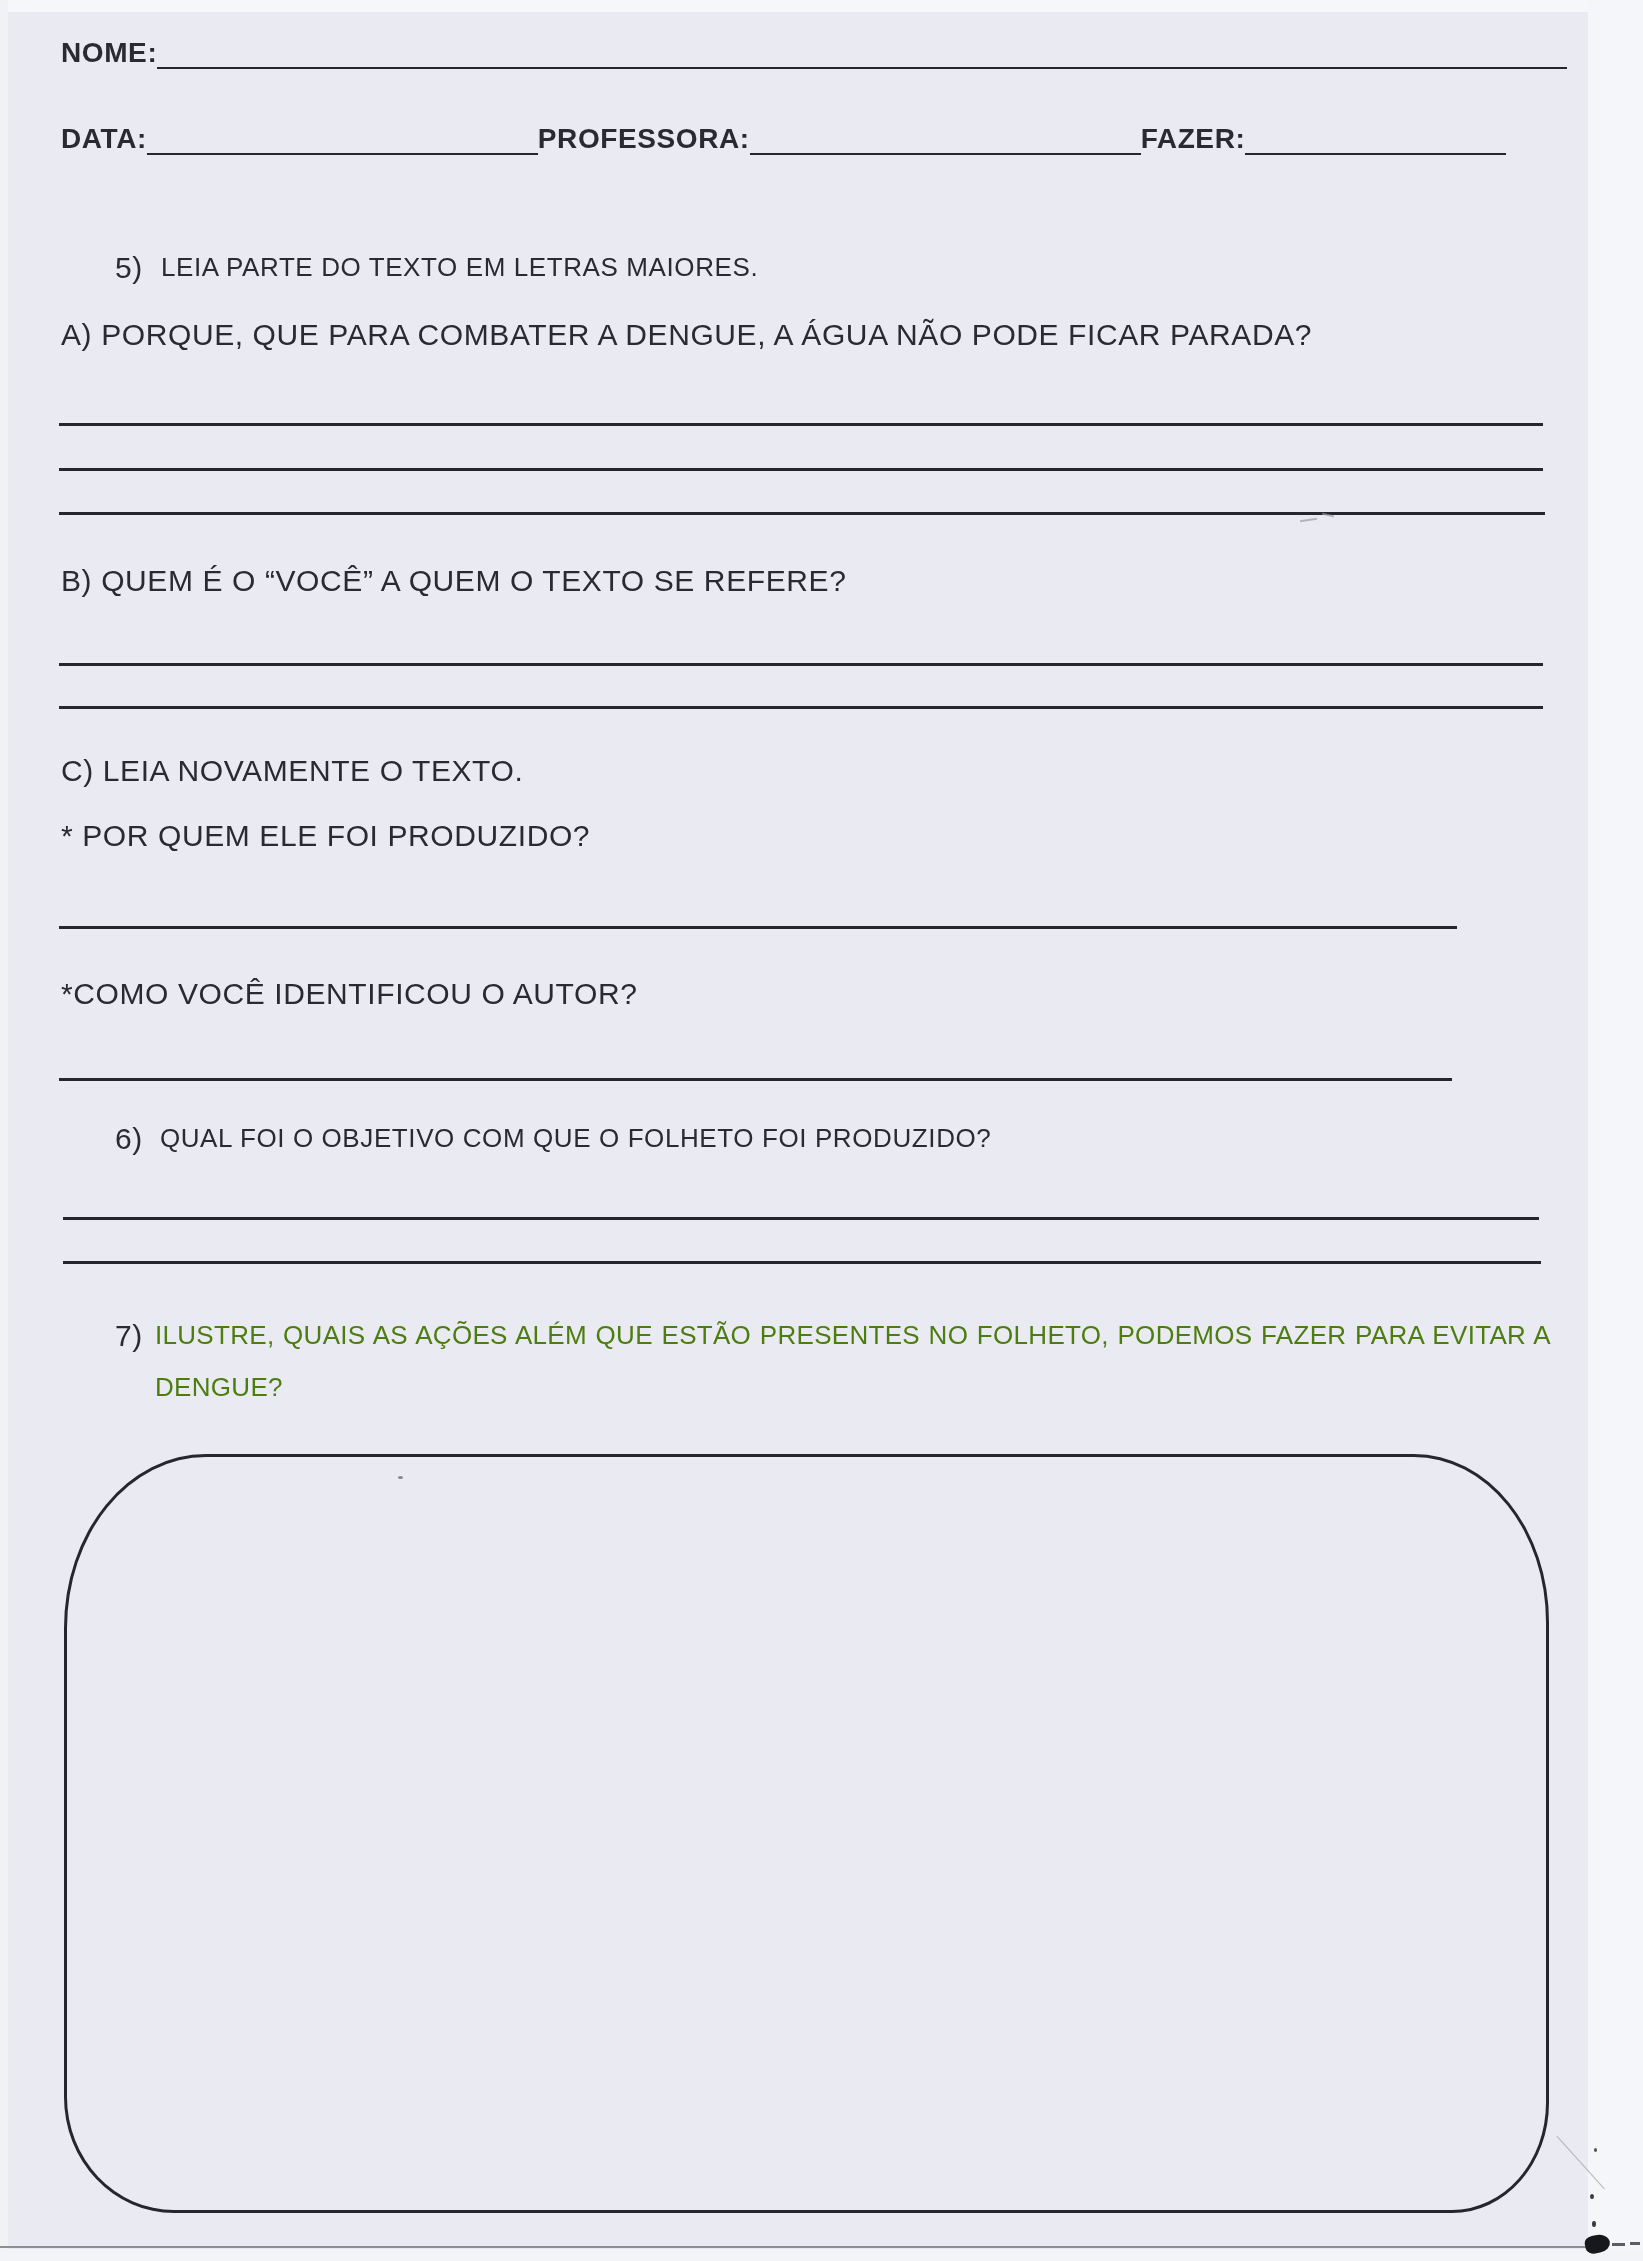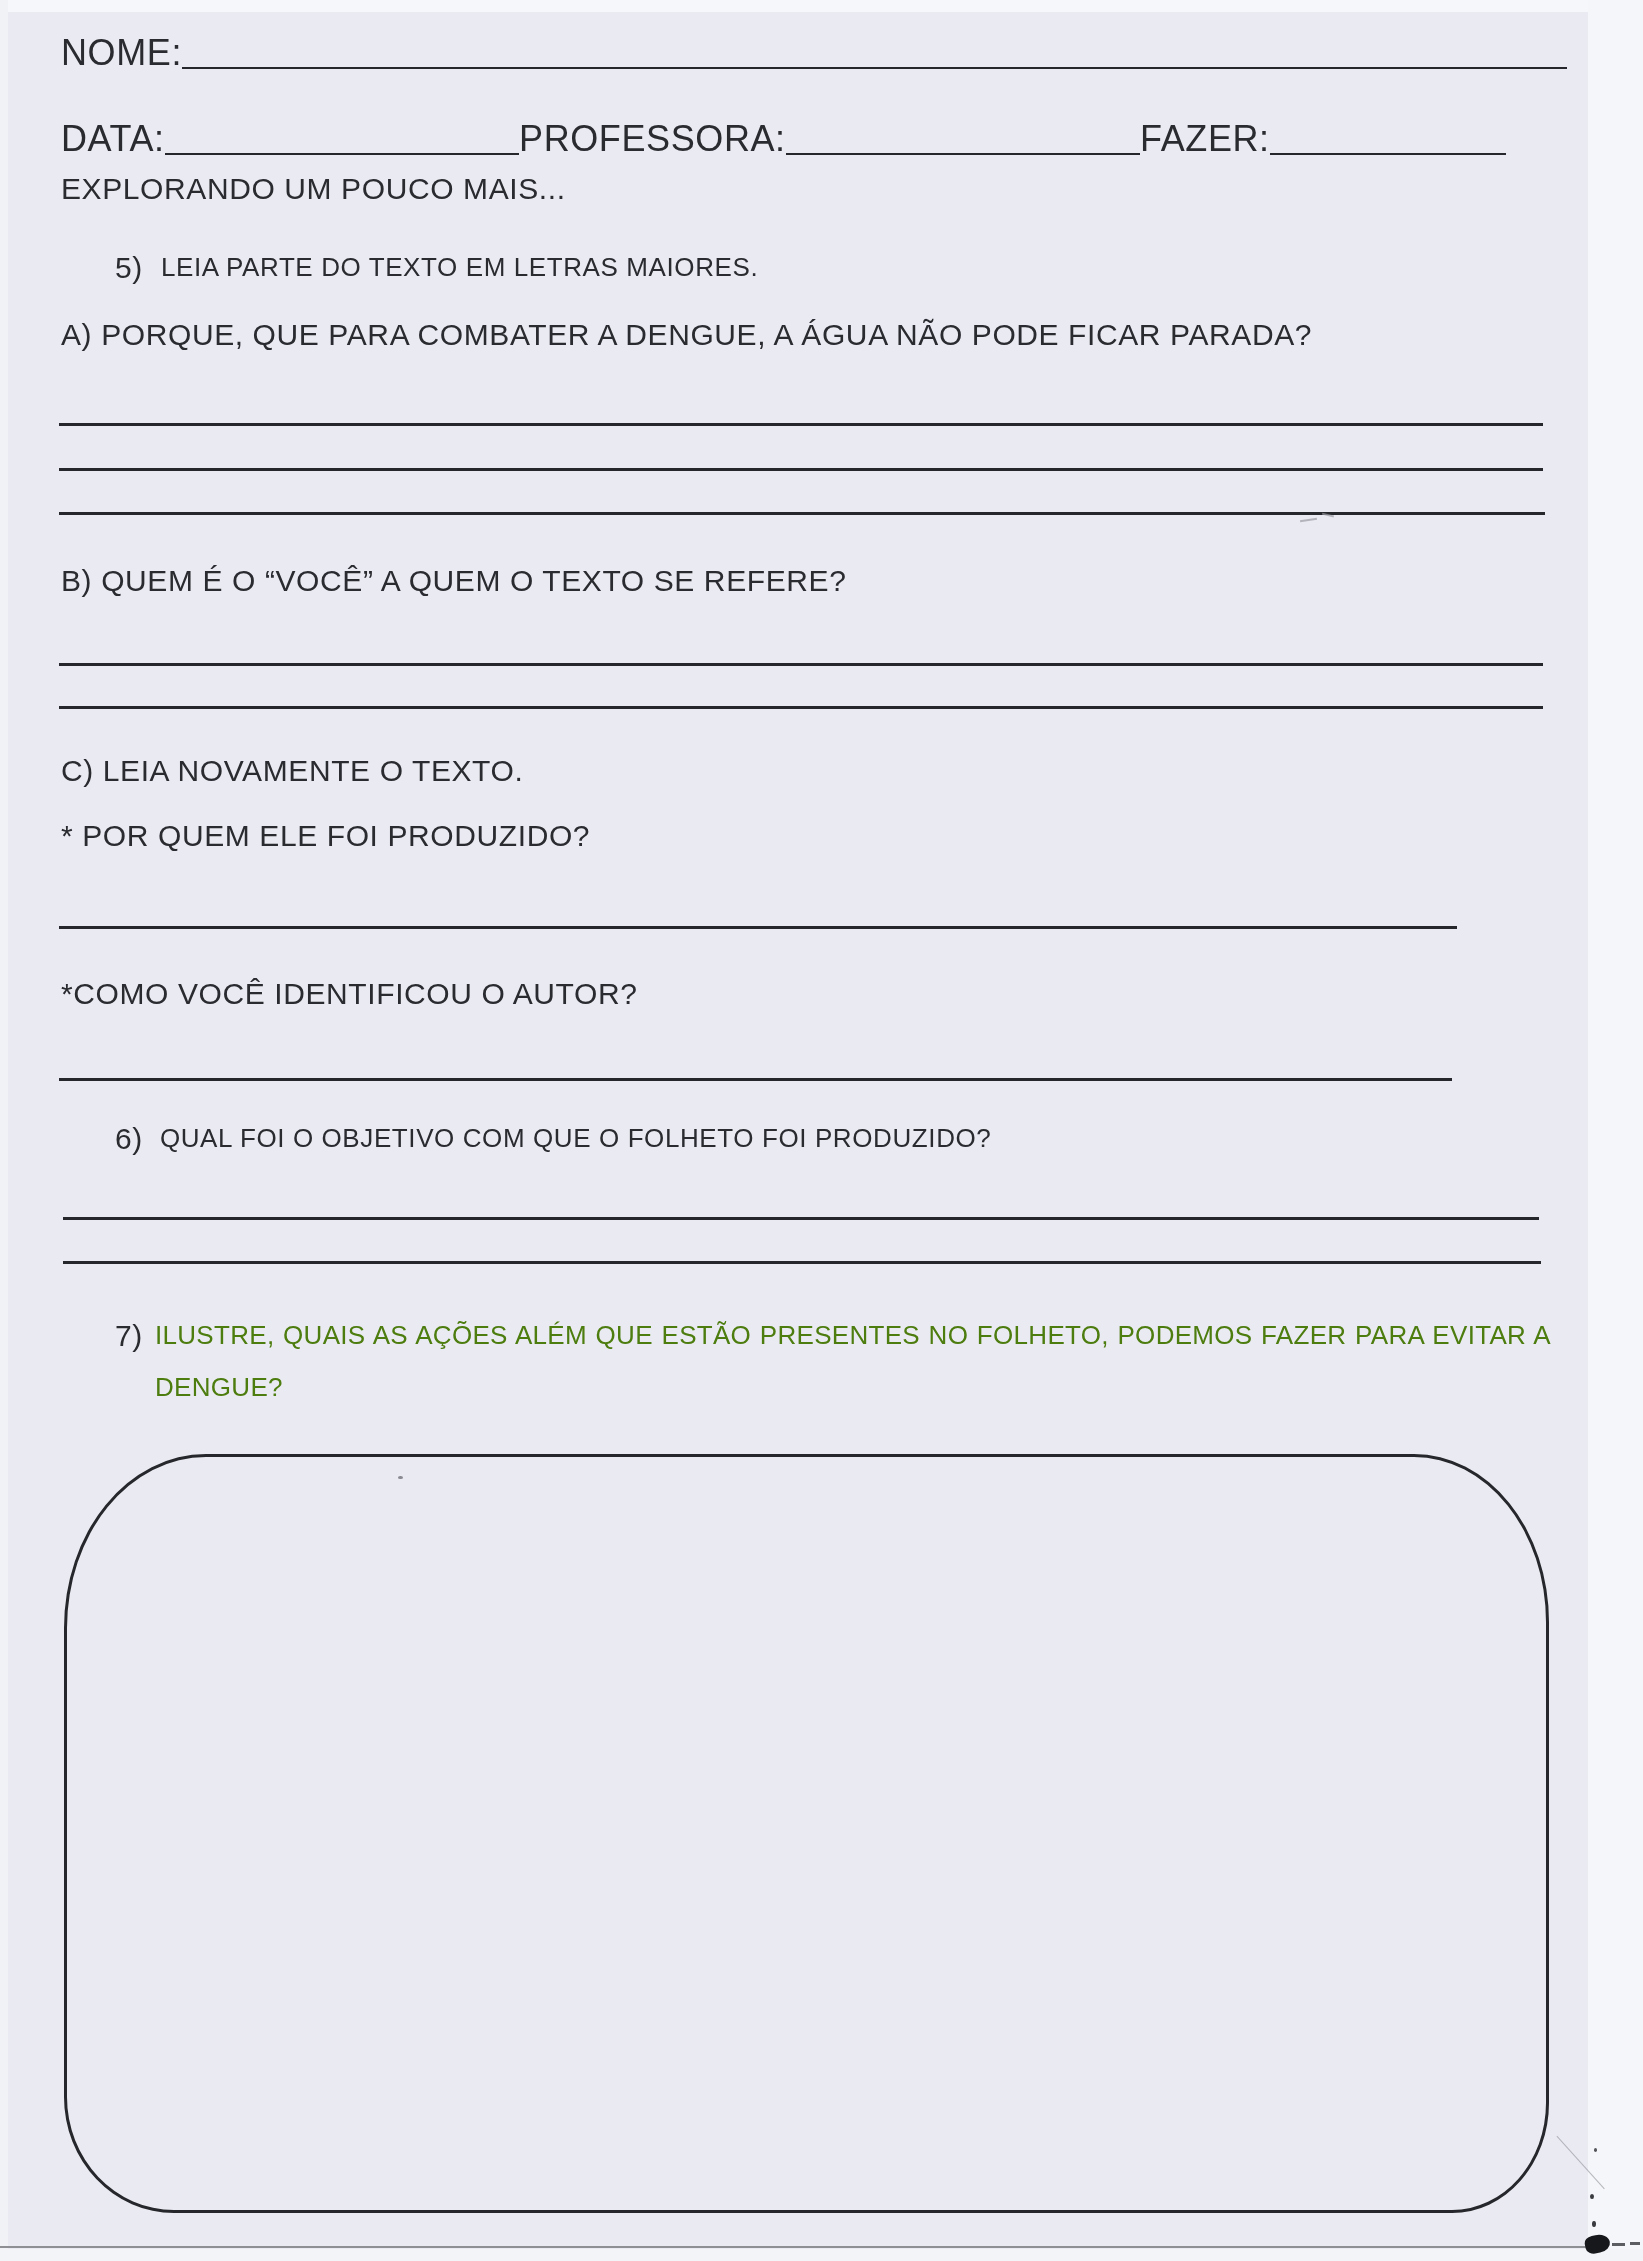--- a/index.html
+++ b/index.html
@@ -29,24 +29,25 @@
   }
   .wline { position: absolute; height: 2.6px; background: #26272c; }
 
   .hrow {
     position: absolute;
     display: flex;
     align-items: flex-end;
     height: 36px;
   }
   .hrow .lbl {
-    font-size: 36px;
+    font-size: 28px;
     line-height: 36px;
     letter-spacing: 0.6px;
     white-space: nowrap;
+    font-weight: bold;
   }
   .hrow .fill {
     border-bottom: 2.6px solid #26272c;
     height: 0;
     margin-bottom: 1.9px;
   }
   .g15 { flex-grow: 1.5; }
   .g10 { flex-grow: 1; }
 
   .qrow { position: absolute; display: flex; }
@@ -110,21 +111,20 @@
 
   <div class="hrow" style="left:61px; top:81px; width:1445px;margin-top:40px;">
     <span class="lbl">DATA:</span>
     <div class="fill g15"></div>
     <span class="lbl">PROFESSORA:</span>
     <div class="fill g15"></div>
     <span class="lbl">FAZER:</span>
     <div class="fill g10"></div>
   </div>
 
-  <div class="txt" style="left:61px; top:171px;">EXPLORANDO UM POUCO MAIS...</div>
 
   <div class="qrow" style="left:115px; top:250px;">
     <span class="num">5)</span>
     <span class="qtx">LEIA PARTE DO TEXTO EM LETRAS MAIORES.</span>
   </div>
 
   <div class="txt" style="left:61px; top:317px;">A) PORQUE, QUE PARA COMBATER A DENGUE, A ÁGUA NÃO PODE FICAR PARADA?</div>
   <div class="wline" style="left:59px; top:423px; width:1484px;"></div>
   <div class="wline" style="left:59px; top:468px; width:1484px;"></div>
   <div class="wline" style="left:59px; top:512px; width:1486px;"></div>

